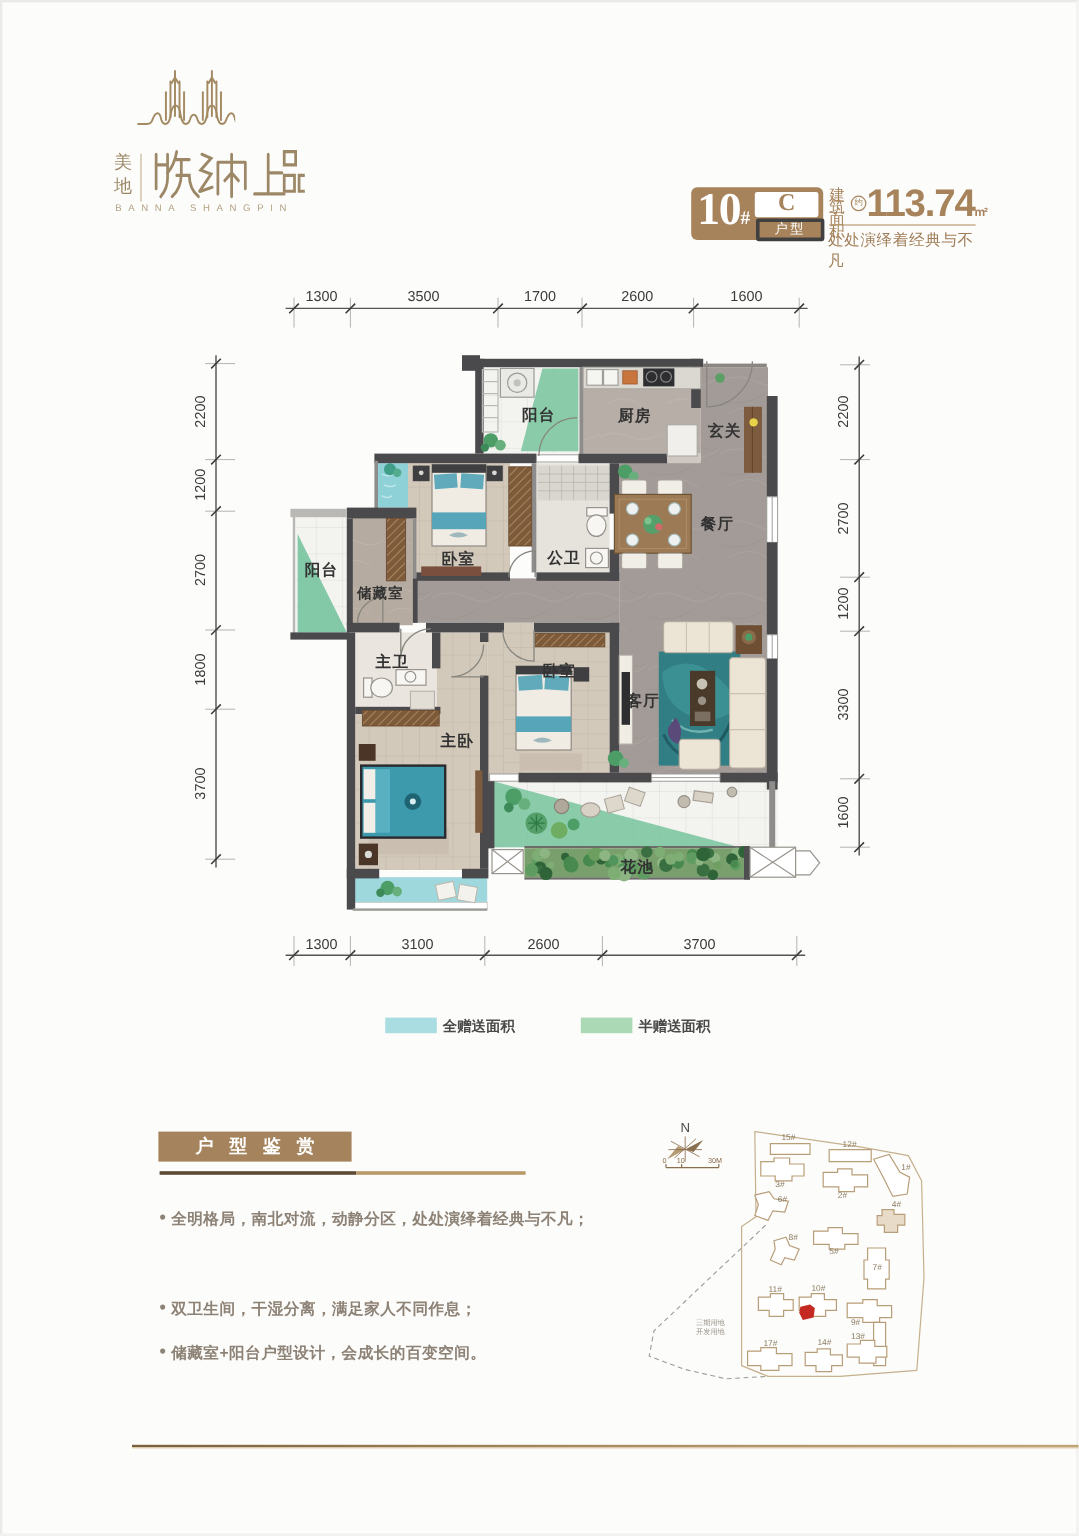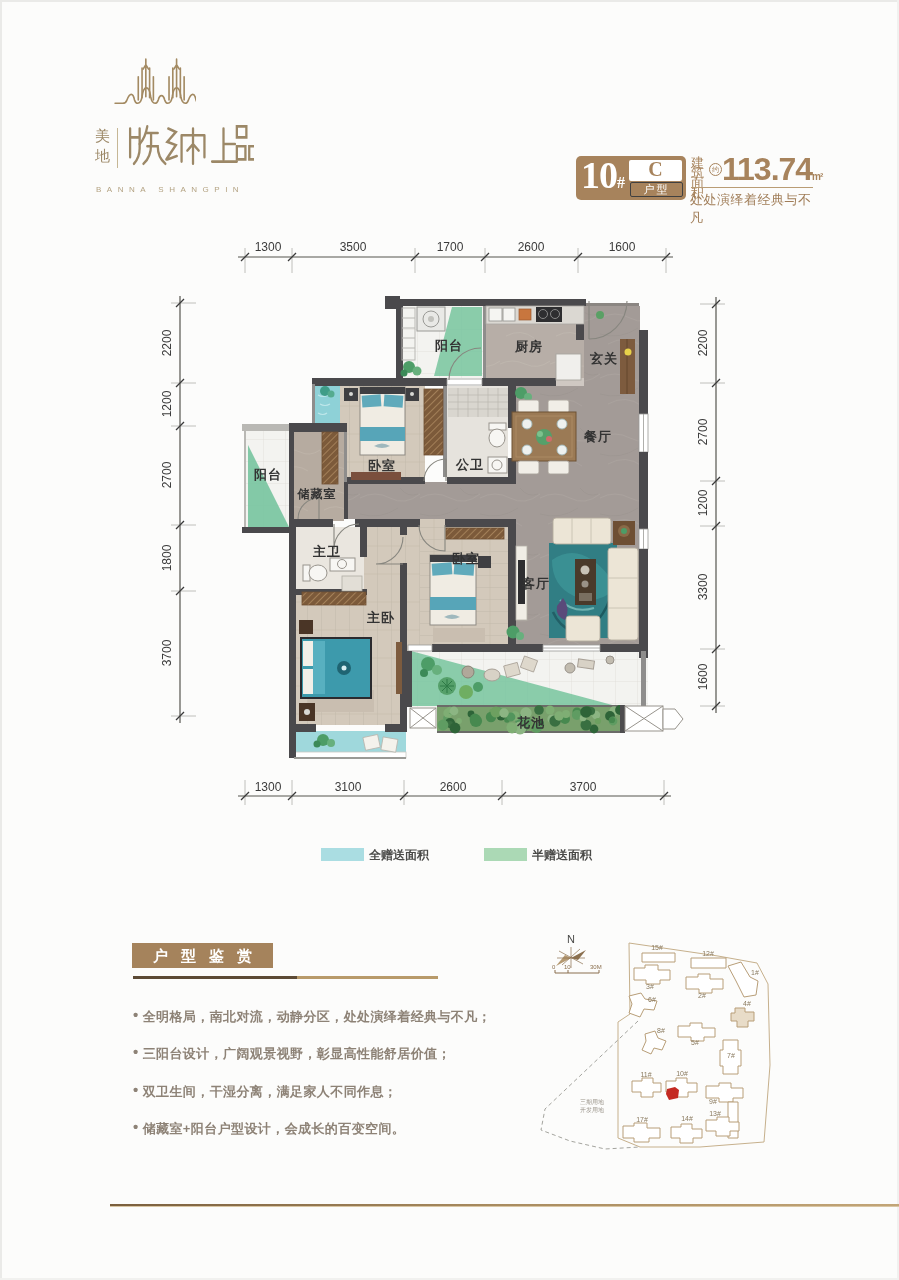--- a/index.html
+++ b/index.html
@@ -45,29 +45,29 @@
           <path d="M152 24 h9 v12 h-9 z"></path>
           <path d="M165 24 h9 v12 h-9 z"></path>
         </g>
 </g>
     </svg>
 
 <div class="abs" style="left:94px;top:126px;width:17px;font-size:15px;line-height:20px;color:#9c8867;text-align:center">美<br>地</div>
 
 <div class="abs" style="left:117px;top:128px;width:1px;height:40px;background:#c6b795"></div>
 
-<div class="abs" style="left:96px;top:185px;width:170px;font-size:8px;letter-spacing:5.5px;color:#b4a383;white-space:nowrap">BANNA SHANGPIN</div>
+<div class="abs" style="left:96px;top:169px;width:170px;font-size:8px;letter-spacing:5.5px;color:#b4a383;white-space:nowrap">BANNA SHANGPIN</div>
 
 <div class="abs" style="left:576px;top:156px;width:110px;height:44px;background:#a7835c;border-radius:5px"></div>
 <div class="abs" style="left:581px;top:153px;width:50px;height:46px;color:#fff;font-family:'Liberation Serif',serif;font-size:38px;font-weight:bold;letter-spacing:-1px">10<span style="font-size:16px">#</span></div>
 
 <div class="abs" style="left:629px;top:160px;width:53px;height:21px;background:#fff;border-radius:2px"></div>
 <div class="abs" style="left:629px;top:158px;width:53px;height:22px;color:#a7835c;font-family:'Liberation Serif',serif;font-size:20px;font-weight:bold;text-align:center">C</div>
 
-<div class="abs" style="left:630px;top:182px;width:51px;height:13px;border:1px solid #404040;border-radius:2px;color:#fff;font-size:11px;line-height:13px;text-align:center;letter-spacing:2px">户型</div>
+<div class="abs" style="left:630px;top:182px;width:51px;height:13px;border:3px solid #404040;border-radius:2px;color:#fff;font-size:11px;line-height:13px;text-align:center;letter-spacing:2px">户型</div>
 
 <div class="abs" style="left:691px;top:158px;width:20px;font-size:13px;line-height:10px;color:#a7835c">建筑<br>面积</div>
 <div class="abs" style="left:709px;top:163px;width:11px;height:11px;border:1px solid #a7835c;border-radius:50%;color:#a7835c;font-size:7px;line-height:11px;text-align:center">约</div>
 
 <div class="abs" style="left:722px;top:151px;color:#a7835c;font-size:32px;font-weight:bold;font-family:'Liberation Sans',sans-serif;letter-spacing:-1px">113.74<span style="font-size:10px">m²</span></div>
 
 <div class="abs" style="left:691px;top:187px;width:122px;height:1px;background:#b99c74"></div>
 
 <div class="abs" style="left:690px;top:191px;width:130px;font-size:13px;color:#a07d58;letter-spacing:0.5px">处处演绎着经典与不凡</div>
 
@@ -747,29 +747,28 @@
 <path d="M623 1126 h11 v-3 h13 v5 h13 v10 h-11 v4 h-15 v-4 h-11 z" fill="#ffffff" stroke="#b89e78" stroke-width="1"></path>
       <text x="642" y="1122" font-size="7" fill="#8a7a5f" text-anchor="middle" font-family="Liberation Sans,sans-serif">17#</text>
 <path d="M671 1127 h10 v-3 h11 v5 h10 v9 h-9 v5 h-13 v-5 h-9 z" fill="#ffffff" stroke="#b89e78" stroke-width="1"></path>
       <text x="687" y="1121" font-size="7" fill="#8a7a5f" text-anchor="middle" font-family="Liberation Sans,sans-serif">14#</text>
 <path d="M706 1120 h11 v-3 h12 v5 h10 v9 h-9 v5 h-14 v-5 h-10 z" fill="#ffffff" stroke="#b89e78" stroke-width="1"></path>
       <text x="715" y="1116" font-size="7" fill="#8a7a5f" text-anchor="middle" font-family="Liberation Sans,sans-serif">13#</text>
 
 <path d="M667 1089 l8 -2 4 3 -1 8 -9 2 -3 -6 z" fill="#c42a22"></path>
 </svg>
 
-<div class="abs" style="left:132px;top:943px;width:141px;height:25px;background:#a5835c;color:#fff;font-size:15px;font-weight:bold;line-height:25px;letter-spacing:13px;padding-left:0;text-align:center;text-indent:13px">户型鉴赏</div>
+<div class="abs" style="left:132px;top:943px;width:161px;height:25px;background:#a5835c;color:#fff;font-size:15px;font-weight:bold;line-height:25px;letter-spacing:13px;padding-left:0;text-align:center;text-indent:13px">户型鉴赏</div>
 
 <div class="abs" style="left:133px;top:976px;width:164px;height:3px;background:#5c4a35"></div>
 
 <div class="abs" style="left:297px;top:976px;width:141px;height:3px;background:#b89a6a"></div>
 
 <div class="abs" style="left:133px;top:1006px;width:360px;font-size:13px;font-weight:bold;color:#8d8276;letter-spacing:0.4px"><span style="font-size:15px;vertical-align:1px">•</span> 全明格局，南北对流，动静分区，处处演绎着经典与不凡；</div>
 
-<div class="abs" style="left:133px;top:1043px;width:360px;font-size:13px;font-weight:bold;color:#8d8276;letter-spacing:0.4px"><span style="font-size:15px;vertical-align:1px">•</span> 三阳台设计，广阔观景视野，彰显高性能舒居价值；</div>
 
 <div class="abs" style="left:133px;top:1118px;width:360px;font-size:13px;font-weight:bold;color:#8d8276;letter-spacing:0.4px"><span style="font-size:15px;vertical-align:1px">•</span> 储藏室+阳台户型设计，会成长的百变空间。</div>
 
 <div class="abs" style="left:133px;top:1081px;width:360px;font-size:13px;font-weight:bold;color:#8d8276;letter-spacing:0.4px"><span style="font-size:15px;vertical-align:1px">•</span> 双卫生间，干湿分离，满足家人不同作息；</div>
 
 <div class="abs" style="left:0;top:0;width:899px;height:2px;background:#eaeae8"></div>
 <div class="abs" style="left:0;top:0;width:2px;height:1280px;background:#eaeae8"></div>
 <div class="abs" style="left:897px;top:0;width:2px;height:1280px;background:#f1f1ef"></div>
 <div class="abs" style="left:0;top:1278px;width:899px;height:2px;background:#f1f1ef"></div>
 

